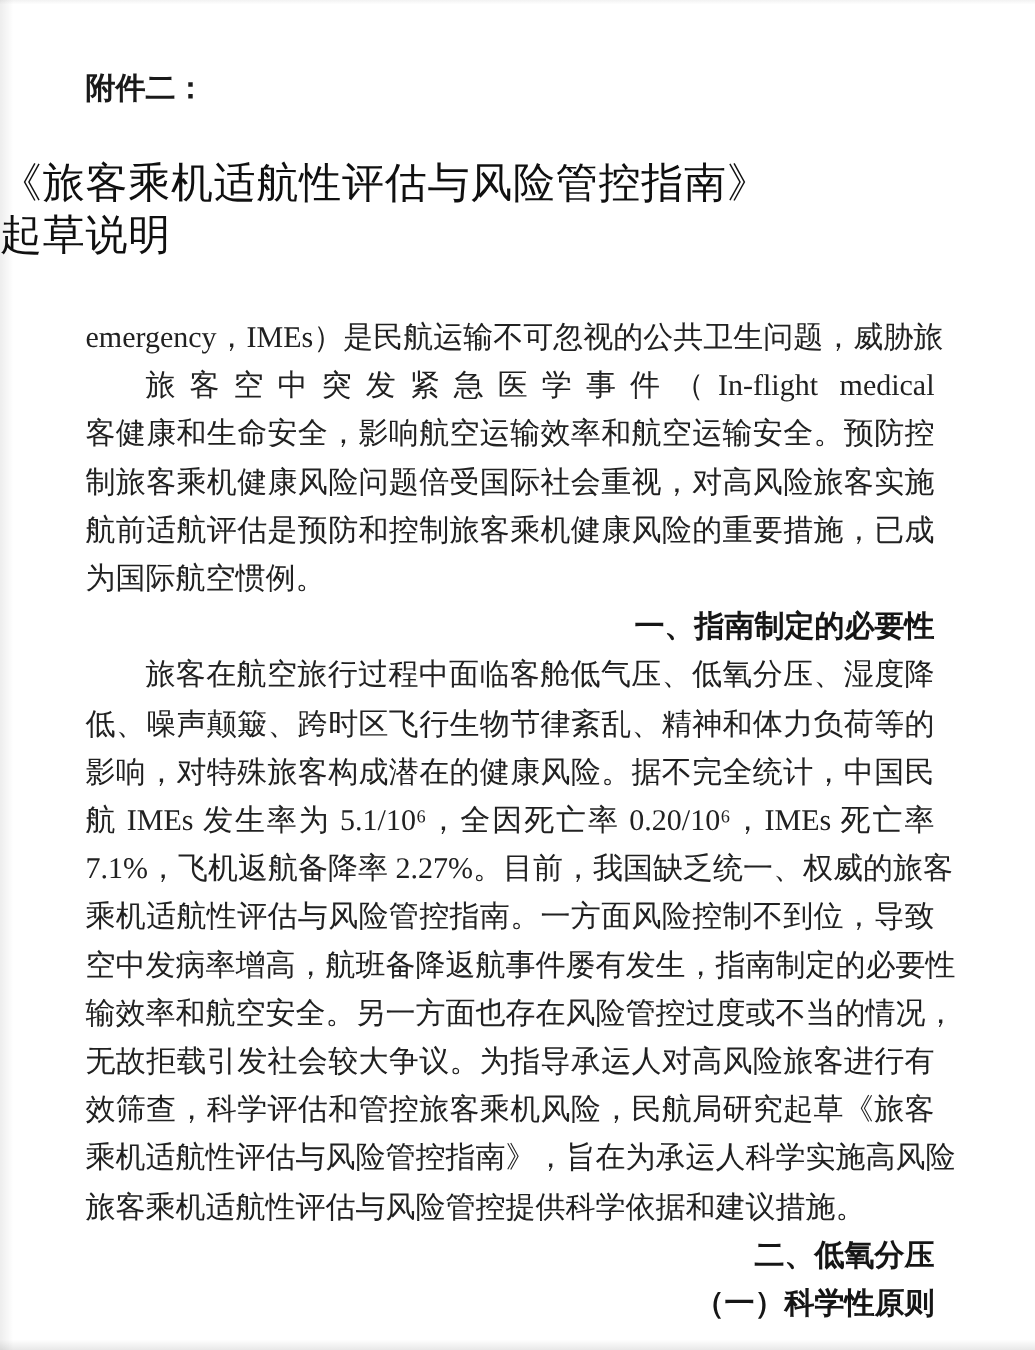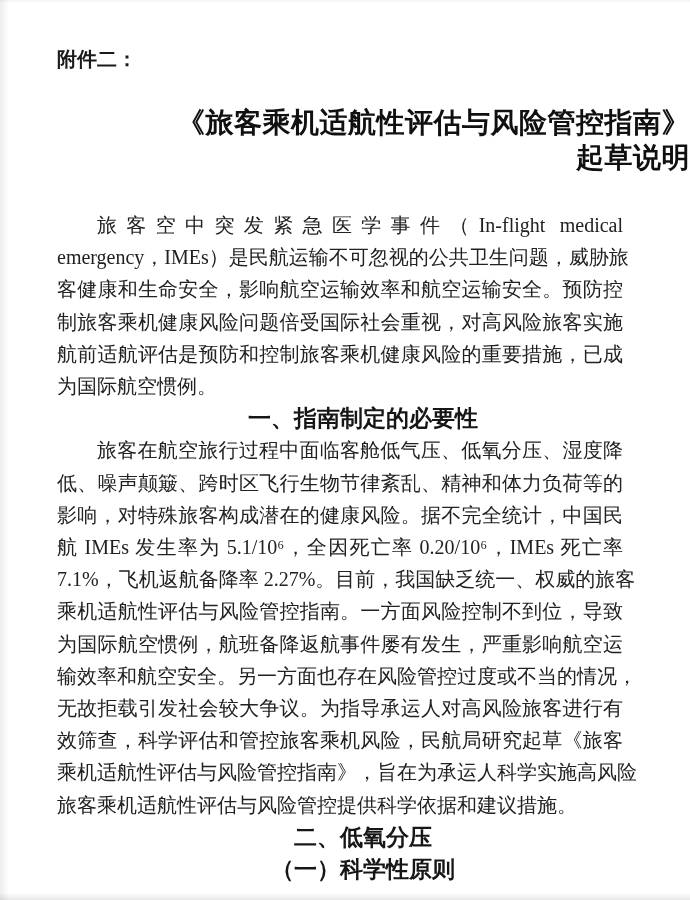--- a/index.html
+++ b/index.html
@@ -35,22 +35,22 @@
   .attachment {
     margin: 45px 0 0 57px;
     font-family: "Liberation Sans", "DejaVu Sans", sans-serif;
     font-weight: 700;
     font-size: 20px;
     line-height: 28px;
     color: #1a1a1a;
   }
   .title {
     margin: 32px 0 0 0;
-    text-align: right;
-    font-weight: 700;
+    text-align: left;
+    font-weight: 400;
     font-size: 28px;
     line-height: 35px;
     color: #101010;
     letter-spacing: 0.5px;
   }
   .body-text {
     width: 566px;
     margin: 34px 0 0 57px;
     font-size: 20px;
     line-height: 32.2px;
@@ -63,58 +63,58 @@
   .line.para-first {
     text-indent: 2em;
   }
   .line.para-last {
     text-align-last: left;
     white-space: normal;
   }
   .heading {
     font-family: "Liberation Sans", "DejaVu Sans", sans-serif;
     font-weight: 700;
-    font-size: 23px;
+    font-size: 20px;
     line-height: 32.2px;
     text-indent: 2em;
     color: #161616;
-    text-align: center;
+    text-align: right;
   }
 </style>
 </head>
 <body>
 
 <div class="page">
   <div class="edge-top"></div>
   <div class="edge-left"></div>
 
   <div class="attachment">附件二：</div>
 
   <div class="title">
     <div>《旅客乘机适航性评估与风险管控指南》</div>
     <div>起草说明</div>
   </div>
 
   <div class="body-text">
+    <div class="line">emergency，IMEs）是民航运输不可忽视的公共卫生问题，威胁旅</div>
     <div class="line para-first">旅客空中突发紧急医学事件（In-flight medical</div>
-    <div class="line">emergency，IMEs）是民航运输不可忽视的公共卫生问题，威胁旅</div>
     <div class="line">客健康和生命安全，影响航空运输效率和航空运输安全。预防控</div>
     <div class="line">制旅客乘机健康风险问题倍受国际社会重视，对高风险旅客实施</div>
     <div class="line">航前适航评估是预防和控制旅客乘机健康风险的重要措施，已成</div>
     <div class="line para-last">为国际航空惯例。</div>
 
     <div class="heading">一、指南制定的必要性</div>
 
     <div class="line para-first">旅客在航空旅行过程中面临客舱低气压、低氧分压、湿度降</div>
     <div class="line">低、噪声颠簸、跨时区飞行生物节律紊乱、精神和体力负荷等的</div>
     <div class="line">影响，对特殊旅客构成潜在的健康风险。据不完全统计，中国民</div>
     <div class="line">航 IMEs 发生率为 5.1/10⁶，全因死亡率 0.20/10⁶，IMEs 死亡率</div>
     <div class="line">7.1%，飞机返航备降率 2.27%。目前，我国缺乏统一、权威的旅客</div>
     <div class="line">乘机适航性评估与风险管控指南。一方面风险控制不到位，导致</div>
-    <div class="line">为国际航空惯例，航班备降返航事件屡有发生，严重影响航空运</div>
+    <div class="line">空中发病率增高，航班备降返航事件屡有发生，指南制定的必要性</div>
     <div class="line">输效率和航空安全。另一方面也存在风险管控过度或不当的情况，</div>
     <div class="line">无故拒载引发社会较大争议。为指导承运人对高风险旅客进行有</div>
     <div class="line">效筛查，科学评估和管控旅客乘机风险，民航局研究起草《旅客</div>
     <div class="line">乘机适航性评估与风险管控指南》，旨在为承运人科学实施高风险</div>
     <div class="line para-last">旅客乘机适航性评估与风险管控提供科学依据和建议措施。</div>
 
     <div class="heading">二、低氧分压</div>
     <div class="heading">（一）科学性原则</div>
   </div>
 

